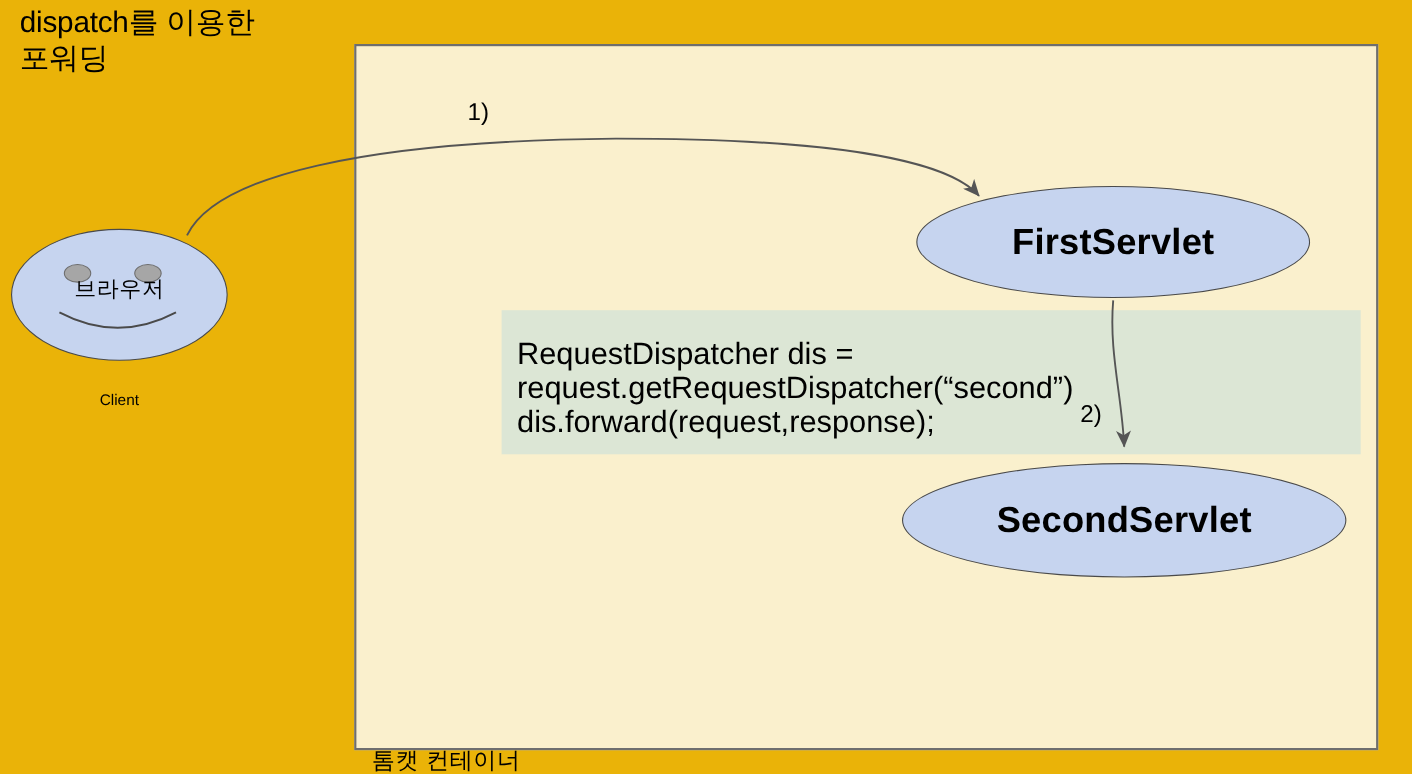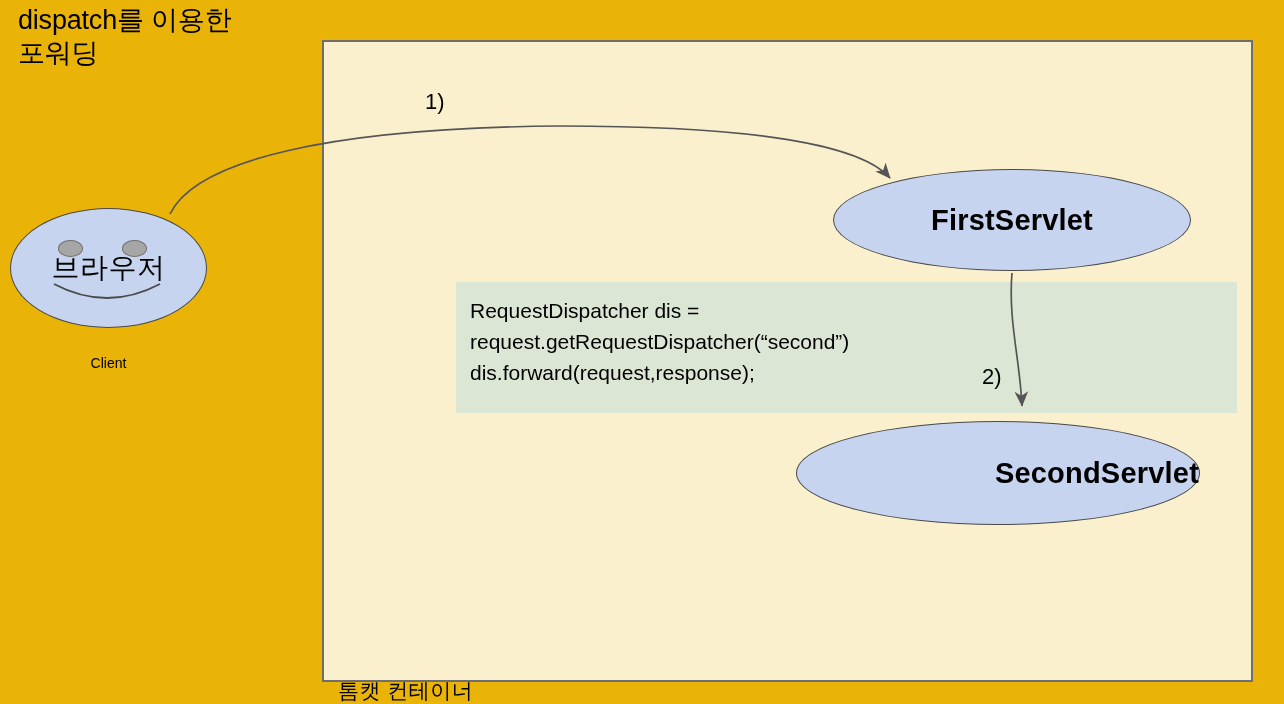--- a/index.html
+++ b/index.html
@@ -63,56 +63,55 @@
     left: 456px;
     top: 282px;
     width: 781px;
     height: 131px;
     background: #DCE6D5;
     box-sizing: border-box;
   }
   #code-text {
     position: absolute;
     left: 470px;
-    top: 295px;
-    font-size: 21px;
+    top: 306px;
+    font-size: 28px;
     line-height: 31px;
     color: #000000;
     white-space: pre-line;
   }
 
   
   .servlet-ellipse {
     position: absolute;
     background: #C6D4EF;
     border: 1.4px solid #4A4A4A;
     border-radius: 50%;
     box-sizing: border-box;
     display: flex;
     align-items: center;
     justify-content: center;
   }
   .servlet-label {
-    font-size: 29px;
+    font-size: 33px;
     font-weight: bold;
     color: #000000;
     letter-spacing: 0.2px;
   }
   #first-servlet {
     left: 833px;
     top: 169px;
     width: 358px;
     height: 102px;
   }
   #second-servlet {
-    left: 796px;
+    left: 820px;
     top: 421px;
     width: 404px;
     height: 104px;
-    justify-content: flex-end;
   }
 
   
   #browser-ellipse {
     position: absolute;
     left: 10px;
     top: 208px;
     width: 197px;
     height: 120px;
     background: #C6D4EF;
@@ -130,21 +129,21 @@
     box-sizing: border-box;
   }
   #eye-left  { left: 58px;  top: 240px; }
   #eye-right { left: 122px; top: 240px; }
   #browser-label {
     position: absolute;
     left: 10px;
     top: 249px;
     width: 197px;
     text-align: center;
-    font-size: 28px;
+    font-size: 20px;
     color: #000000;
     letter-spacing: 0.5px;
   }
   #smile {
     position: absolute;
     left: 52px;
     top: 282px;
     width: 110px;
     height: 30px;
     pointer-events: none;

